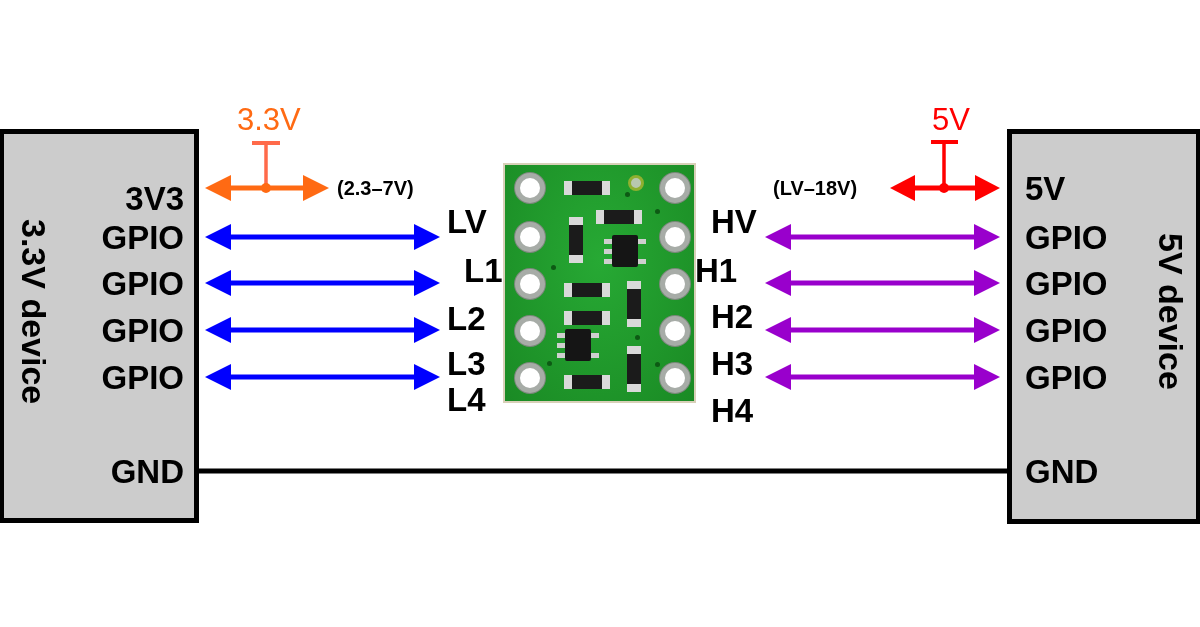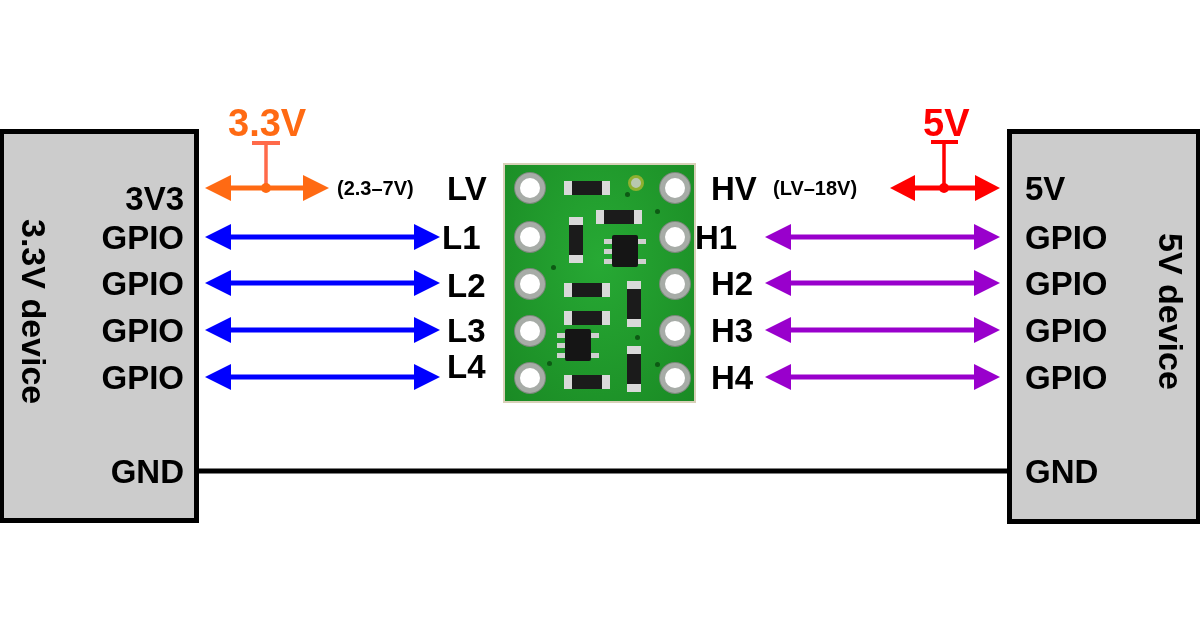--- a/index.html
+++ b/index.html
@@ -8,23 +8,23 @@
   .device-box { position: absolute; background: #cccccc; border: 5px solid #000; box-sizing: border-box; }
   #left-box  { left: -1px; top: 129px; width: 200px; height: 394px; }
   #right-box { left: 1007px; top: 129px; width: 194px; height: 395px; }
   .vtitle { position: absolute; font-weight: bold; font-size: 34px; color: #000;
             white-space: nowrap; transform: rotate(90deg); transform-origin: left top; }
   #left-title  { left: 53px; top: 219px; }
   #right-title { left: 1190px; top: 233px; }
   .pin { position: absolute; font-weight: bold; font-size: 33px; color: #000; line-height: 1; white-space: nowrap; }
   .pin.right-align { text-align: right; width: 170px; left: 14px; }
   .pin.left-align { left: 1025px; }
-  .blabel { position: absolute; font-weight: bold; font-size: 33px; color: #000; line-height: 1; white-space: nowrap; }
+  .blabel { position: absolute; font-weight: bold; font-size: 33px; color: #000; line-height: 1; white-space: nowrap; margin-top: 33px; }
   .range { position: absolute; font-weight: bold; font-size: 20px; color: #000; line-height: 1; white-space: nowrap; }
-  .vlabel { position: absolute; font-weight: bold; font-size: 38px; line-height: 1; white-space: nowrap; }
+  .vlabel { position: absolute; font-weight: normal; font-size: 31px; line-height: 1; white-space: nowrap; margin-left: 9px; }
   svg.overlay { position: absolute; left: 0; top: 0; }
   #pcb { position: absolute; left: 503px; top: 163px; width: 193px; height: 240px;
          background: #1f9a2a; border: 2px solid #d8d0b8; box-sizing: border-box;
          background-image: radial-gradient(ellipse at 50% 40%, #27a934 0%, #1a8a24 100%); }
   .pad { position: absolute; width: 30px; height: 30px; border-radius: 50%;
          background: #ffffff; border: 5px solid #a7aca7; box-sizing: border-box;
          box-shadow: 0 0 0 1px #7c887c; }
   .res { position: absolute; background: #1b1b1b; border-radius: 2px; }
   .res::before, .res::after { content: ""; position: absolute; background: #d9d9d9; }
   .res.h { width: 38px; height: 14px; }
@@ -134,21 +134,21 @@
 <div class="pin left-align" style="top:361px">GPIO</div>
 <div class="pin left-align" style="top:455px">GND</div>
 
 <div class="vlabel" style="left:228px; top:104px; color:#ff6a13">3.3V</div>
 <div class="vlabel" style="left:923px; top:104px; color:#ff0000">5V</div>
 
 <div class="range" style="left:337px; top:178px">(2.3–7V)</div>
 <div class="range" style="left:773px; top:178px">(LV–18V)</div>
 
 <div class="blabel" style="left:447px; top:172px">LV</div>
-<div class="blabel" style="left:442px; top:221px">L1</div>
+<div class="blabel" style="left:464px; top:221px">L1</div>
 <div class="blabel" style="left:447px; top:269px">L2</div>
 <div class="blabel" style="left:447px; top:314px">L3</div>
 <div class="blabel" style="left:447px; top:350px">L4</div>
 
 <div class="blabel" style="left:711px; top:172px">HV</div>
 <div class="blabel" style="left:695px; top:221px">H1</div>
 <div class="blabel" style="left:711px; top:267px">H2</div>
 <div class="blabel" style="left:711px; top:314px">H3</div>
 <div class="blabel" style="left:711px; top:361px">H4</div>
 

